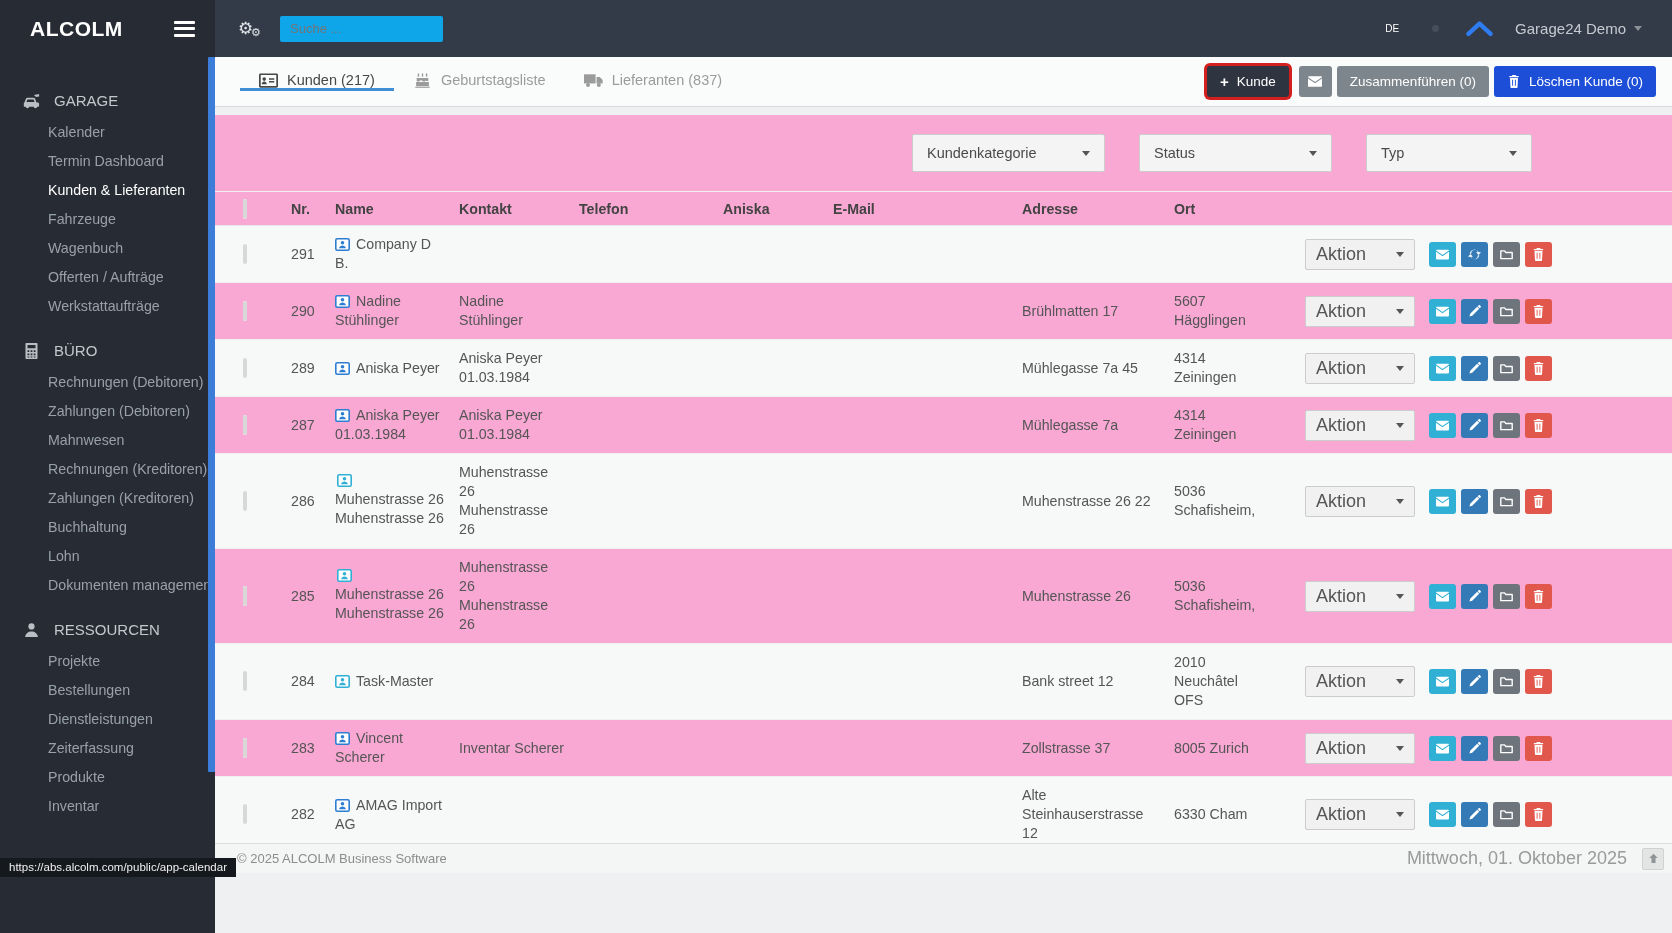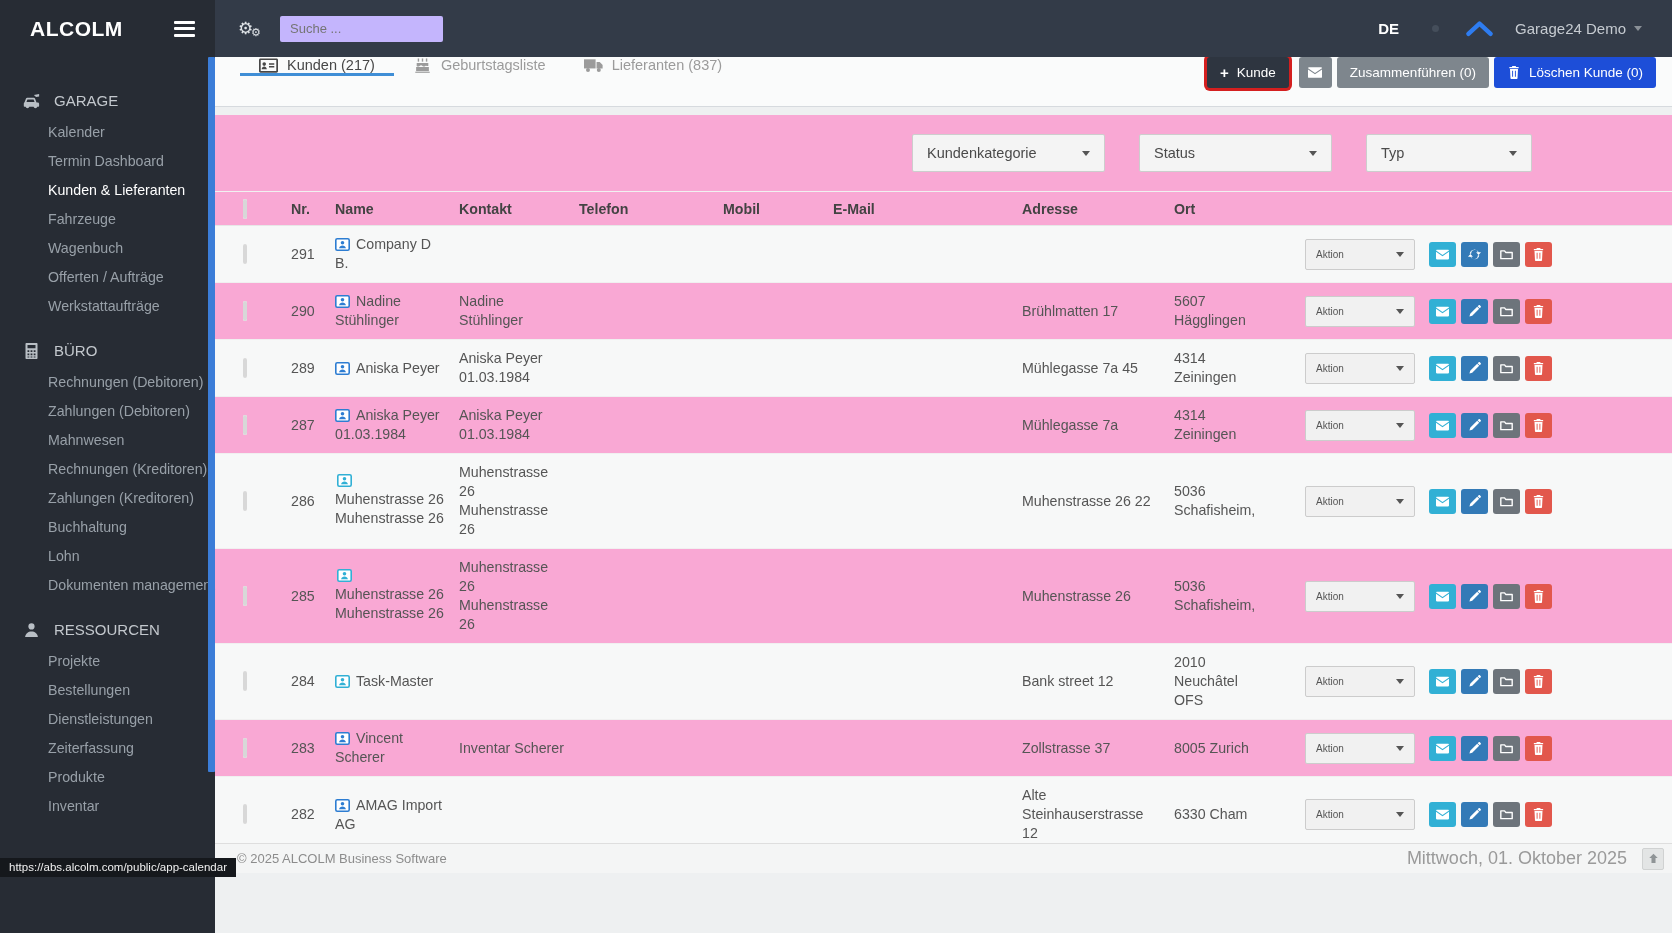--- a/index.html
+++ b/index.html
@@ -20,31 +20,31 @@
   .msec-h .sicon svg{width:100%;height:100%}
   .mitem{padding:6px 10px 7px 48px;font-size:14.2px;color:#98a0a8;cursor:pointer;white-space:nowrap}
   .mitem.active{color:#fff}
   .sthumb{position:absolute;top:57px;right:0;width:7px;height:715px;background:#3b7dd8;border-radius:1px}
 
   
   .topbar{position:absolute;left:215px;top:0;right:0;height:57px;background:#333b48;display:flex;align-items:center;z-index:2}
   .cogs{position:relative;margin-left:23px;width:26px;height:24px;color:#dfe3e7}
   .cogs .cog1{position:absolute;left:0;top:1px;font-size:17px}
   .cogs .cog2{position:absolute;left:13px;top:9px;font-size:11px}
-  .search{margin-left:16px;width:163px;height:26px;border:none;border-radius:2px;padding:0 10px;font-size:13px;color:#333;background:#c4b5fd;outline:none}
+  .search{margin-left:16px;width:163px;height:26px;border:none;border-radius:2px;padding:0 10px;font-size:13px;color:#333;background:#0ea5e9;outline:none}
   .tright{margin-left:auto;display:flex;align-items:center;margin-right:30px}
-  .lang{color:#fff;font-weight:bold;font-size:15px}
+  .lang{color:#fff;font-weight:normal;font-size:10px}
   .tdot{width:7px;height:7px;border-radius:50%;background:#454e5b;margin-left:33px}
   .chev{margin-left:26px;width:29px;height:17px;display:flex}
   .acct{color:#c6cbd1;font-size:15px;margin-left:21px;cursor:pointer}
   .dcaret{width:0;height:0;border-left:4.5px solid transparent;border-right:4.5px solid transparent;border-top:5px solid #8a9097;margin-left:8px}
 
   
   .content{position:absolute;left:215px;top:57px;right:0;bottom:0;background:#eef0f1}
-  .tabbar{height:50px;background:#fafbfb;border-bottom:1px solid #d6dade;display:flex;align-items:flex-start;padding-left:25px}
+  .tabbar{height:50px;background:#fafbfb;border-bottom:1px solid #d6dade;display:flex;align-items:center;padding-left:25px}
   .tab{display:flex;align-items:center;gap:9px;padding:0 19px;font-size:14.5px;color:#9b9b9b;border-bottom:3px solid transparent;cursor:pointer}
   .tab.active{color:#474747;border-bottom-color:#3f8ed6}
   .tab .ticon{width:19px;height:15px;display:inline-flex}
   .tab .ticon svg{width:100%;height:100%}
   .tabactions{margin-left:auto;display:flex;align-items:center;gap:5px;padding-right:16px}
   .btn{height:31px;border-radius:3px;border:none;color:#fff;font-size:13.5px;display:inline-flex;align-items:center;gap:8px;padding:0 13px;cursor:pointer;font-family:inherit}
   .btn-add{background:#2e3540;box-shadow:0 0 0 3px #d41f1f;margin-right:5px}
   .btn-add .plus{font-size:15px;font-weight:bold}
   .btn-gray{background:#7e868d}
   .btn-icononly{width:33px;justify-content:center;padding:0}
@@ -67,21 +67,21 @@
   .c6{width:190px;padding-left:14px}.c7{width:150px;padding-left:13px}.c8{width:130px;padding-left:15px}
   .c9{width:383px;padding-left:16px}
   .cell{flex:none}
   .cb{width:17px;height:17px;background:#fff;border:2px solid #d8d8d8;border-radius:2px;margin-left:28px;cursor:pointer}
   .vcard{display:inline-block;width:15px;height:13px;vertical-align:-2px;margin-right:6px}
   .vcard svg{width:15px;height:13px;display:block}
   .vcard.blue{color:#2d7dd2}.vcard.cyan{color:#31b0d5}
   .vcard.above{display:block;margin:0 0 3px 2px}
   .acell{display:flex;flex-direction:column;gap:5px}
   .aline{display:flex;align-items:center;gap:5px}
-  .aselect{width:110px;height:31px;background:#f1f1f1;border:1px solid #ccc;border-radius:2px;display:flex;align-items:center;justify-content:space-between;padding:0 10px;font-size:10px;color:#555;margin-right:9px;cursor:pointer}
+  .aselect{width:110px;height:31px;background:#f1f1f1;border:1px solid #ccc;border-radius:2px;display:flex;align-items:center;justify-content:space-between;padding:0 10px;font-size:18px;color:#555;margin-right:9px;cursor:pointer}
   .ibtn{width:27px;height:25px;border:none;border-radius:3px;display:flex;align-items:center;justify-content:center;color:#fff;cursor:pointer;flex:none}
   .ibtn svg{width:13px;height:13px}
   .b-mail,.b-chat{background:#31b0d5}
   .b-refresh,.b-pencil{background:#337ab7}
   .b-folder{background:#6d747b}
   .b-trash{background:#e2574c}
 
   
   .footer{position:absolute;left:0;right:0;top:786px;height:30px;background:#f4f5f5;border-top:1px solid #dedede;display:flex;align-items:center;padding:0 8px 0 22px;font-size:13px;color:#8c8c8c;z-index:2}
   .fdate{margin-left:auto;color:#9a9a9a;margin-right:15px;font-size:18px}
@@ -254,21 +254,21 @@
             <span>Typ</span>
             <span class="scaret"></span>
           </div>
         </div>
       <div class="thead" id="thead">
           <div class="cell c0"><span class="cb" style="margin-top: 0px;"></span></div>
           <div class="cell c1">Nr.</div>
           <div class="cell c2">Name</div>
           <div class="cell c3">Kontakt</div>
           <div class="cell c4">Telefon</div>
-          <div class="cell c5">Mobil</div>
+          <div class="cell c5">Aniska</div>
           <div class="cell c6">E-Mail</div>
           <div class="cell c7">Adresse</div>
           <div class="cell c8">Ort</div>
           <div class="cell c9"></div>
         </div>
       <div id="tbody">
           <div class="trow zebra">
             <div class="cell c0"><span class="cb"></span></div>
             <div class="cell c1">291</div>
             <div class="cell c2"><span class="vcard blue"><svg viewBox="0 0 15 13">

